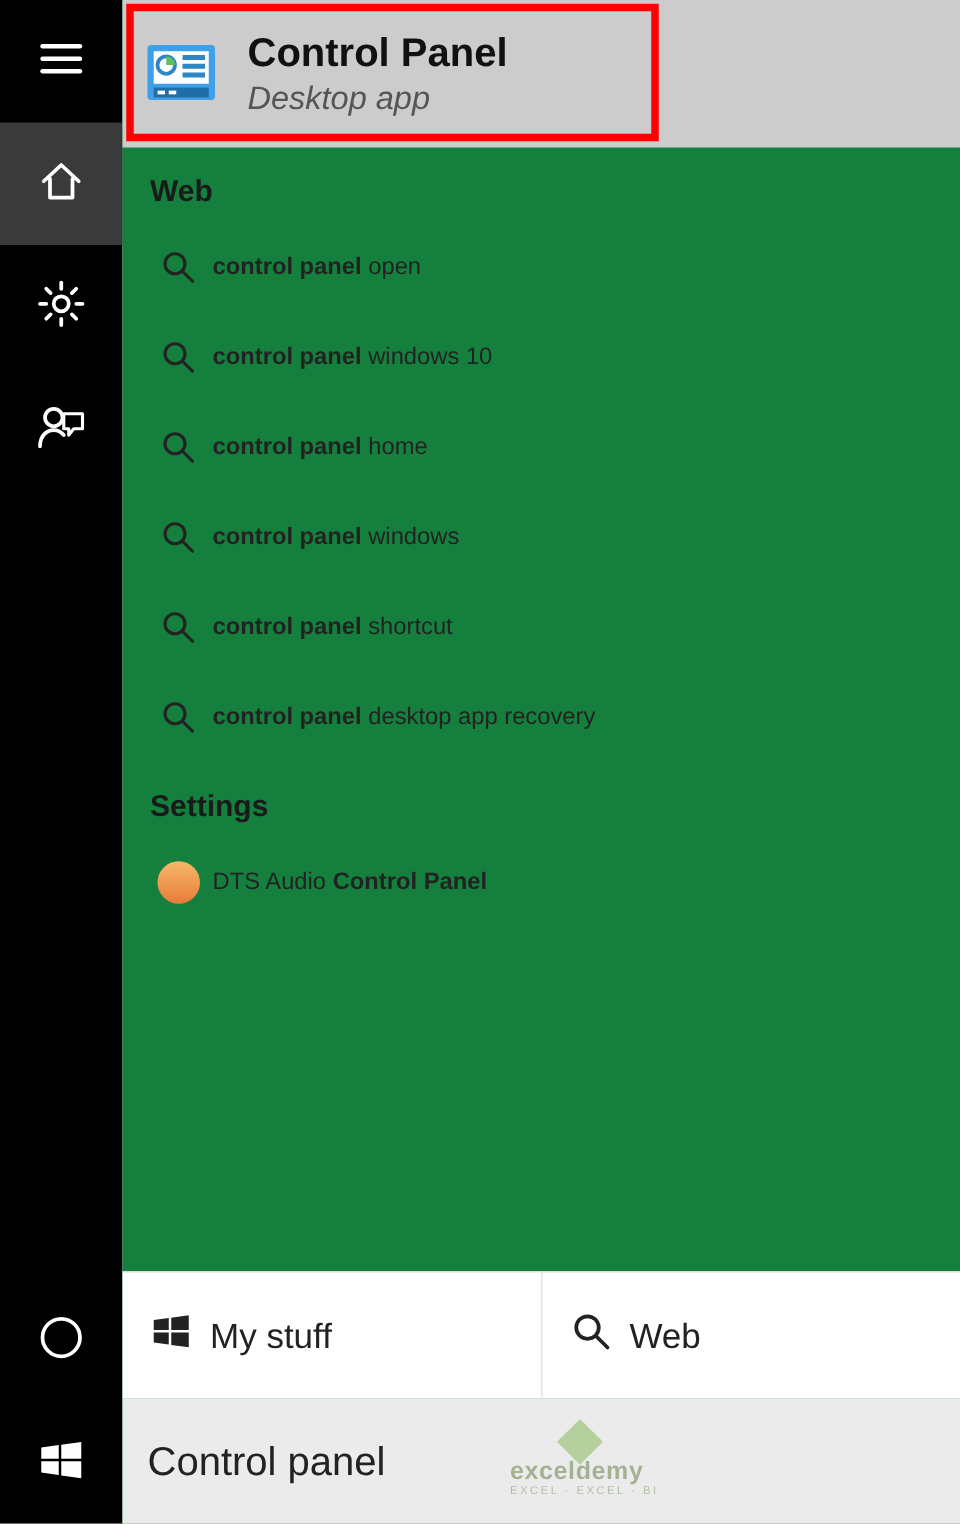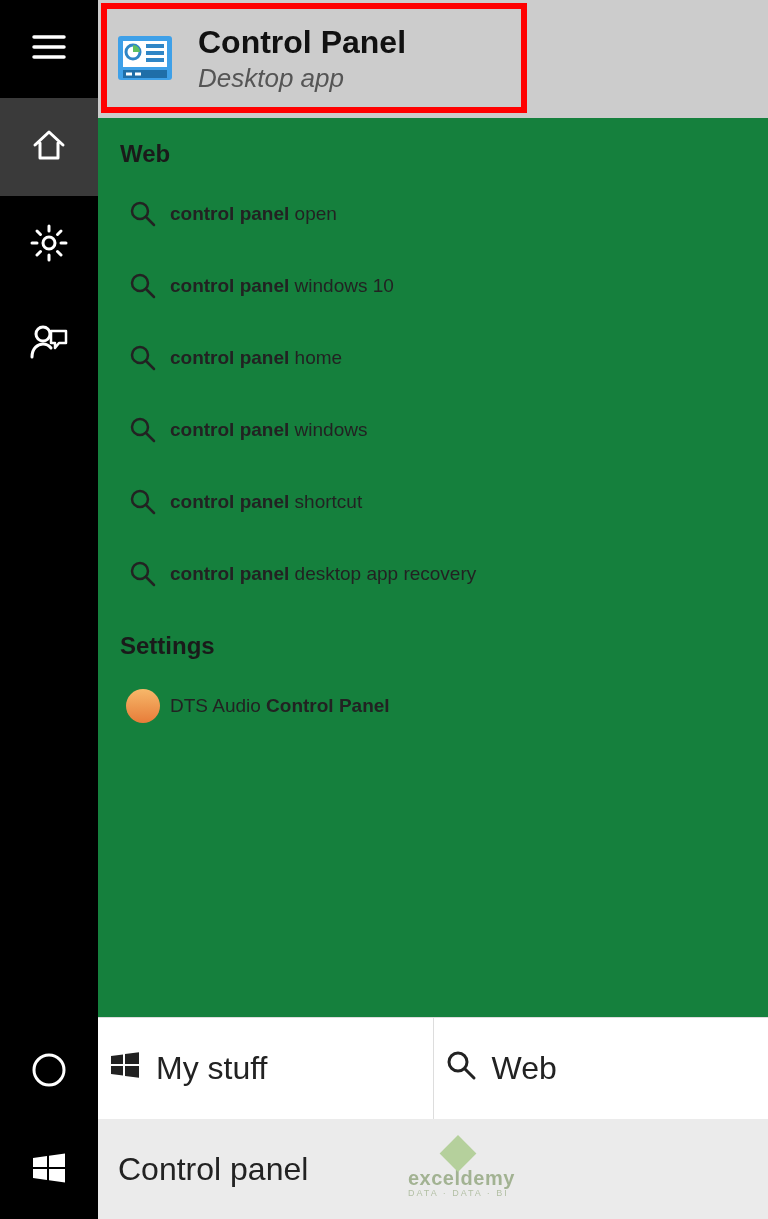--- a/index.html
+++ b/index.html
@@ -23,21 +23,21 @@
   
   .section-label { font-size: 24px; font-weight: 600; color: #1a1a1a; padding: 22px 22px 10px 22px; }
   .result-item { display:flex; align-items:center; height: 72px; padding: 0 22px; cursor:pointer; }
   .result-item .ri-icon { width: 46px; display:flex; align-items:center; justify-content:center; }
   .result-item .ri-icon svg { width: 30px; height: 30px; }
   .result-item .ri-text { font-size: 19px; color: #222; margin-left: 4px; white-space: nowrap; }
   .result-item .ri-text .bold { font-weight: 700; }
   .setting-icon { width:34px; height:34px; border-radius:50%; background: linear-gradient(180deg, #f7b86a 0%, #e77c39 100%); display:inline-block; }
   
   .footer-tabs { display:flex; border-top: 1px solid #ddd; height: 102px; background:#fff; }
-  .ftab { flex:1; display:flex; align-items:center; justify-content:flex-start; padding-left: 10px; font-size: 32px; color:#222; cursor:pointer; position:relative; }
+  .ftab { flex:1; display:flex; align-items:center; justify-content:flex-start; padding-left: 22px; font-size: 28px; color:#222; cursor:pointer; position:relative; }
   .ftab + .ftab { border-left: 1px solid #ddd; }
   .ftab svg { width: 34px; height: 34px; margin-right: 14px; }
   
   .search-row { height: 100px; background:#ebebeb; display:flex; align-items:center; padding: 0 20px; position:relative; }
   .search-input { flex:1; border:none; outline:none; background:transparent; font-size: 32px; color:#222; }
   .watermark { position:absolute; left: 310px; top: 50%; transform:translateY(-50%); display:flex; align-items:center; opacity:0.45;flex-direction:column; }
   .wm-logo { width:26px; height:26px; background:#75b13e; transform: rotate(45deg); margin-right:6px; }
   .wm-text { font-family: Arial, sans-serif; }
   .wm-text .big { font-size: 20px; color:#4a6e27; font-weight:600; letter-spacing:0.5px; }
   .wm-text .small { font-size: 9px; color:#6e8b4f; letter-spacing:2px; margin-top:-2px; }
@@ -231,18 +231,18 @@
         <span>Web</span>
       </div>
     </div>
 
     <div class="search-row">
       <input class="search-input" type="text" value="Control panel" style="">
       <div class="watermark">
         <span class="wm-logo"></span>
         <span class="wm-text">
           <div class="big">exceldemy</div>
-          <div class="small">DATA · DATA · BI</div>
+          <div class="small">EXCEL · EXCEL · BI</div>
         </span>
       </div>
     </div>
   </div>
 </div>
 
 </body></html>

